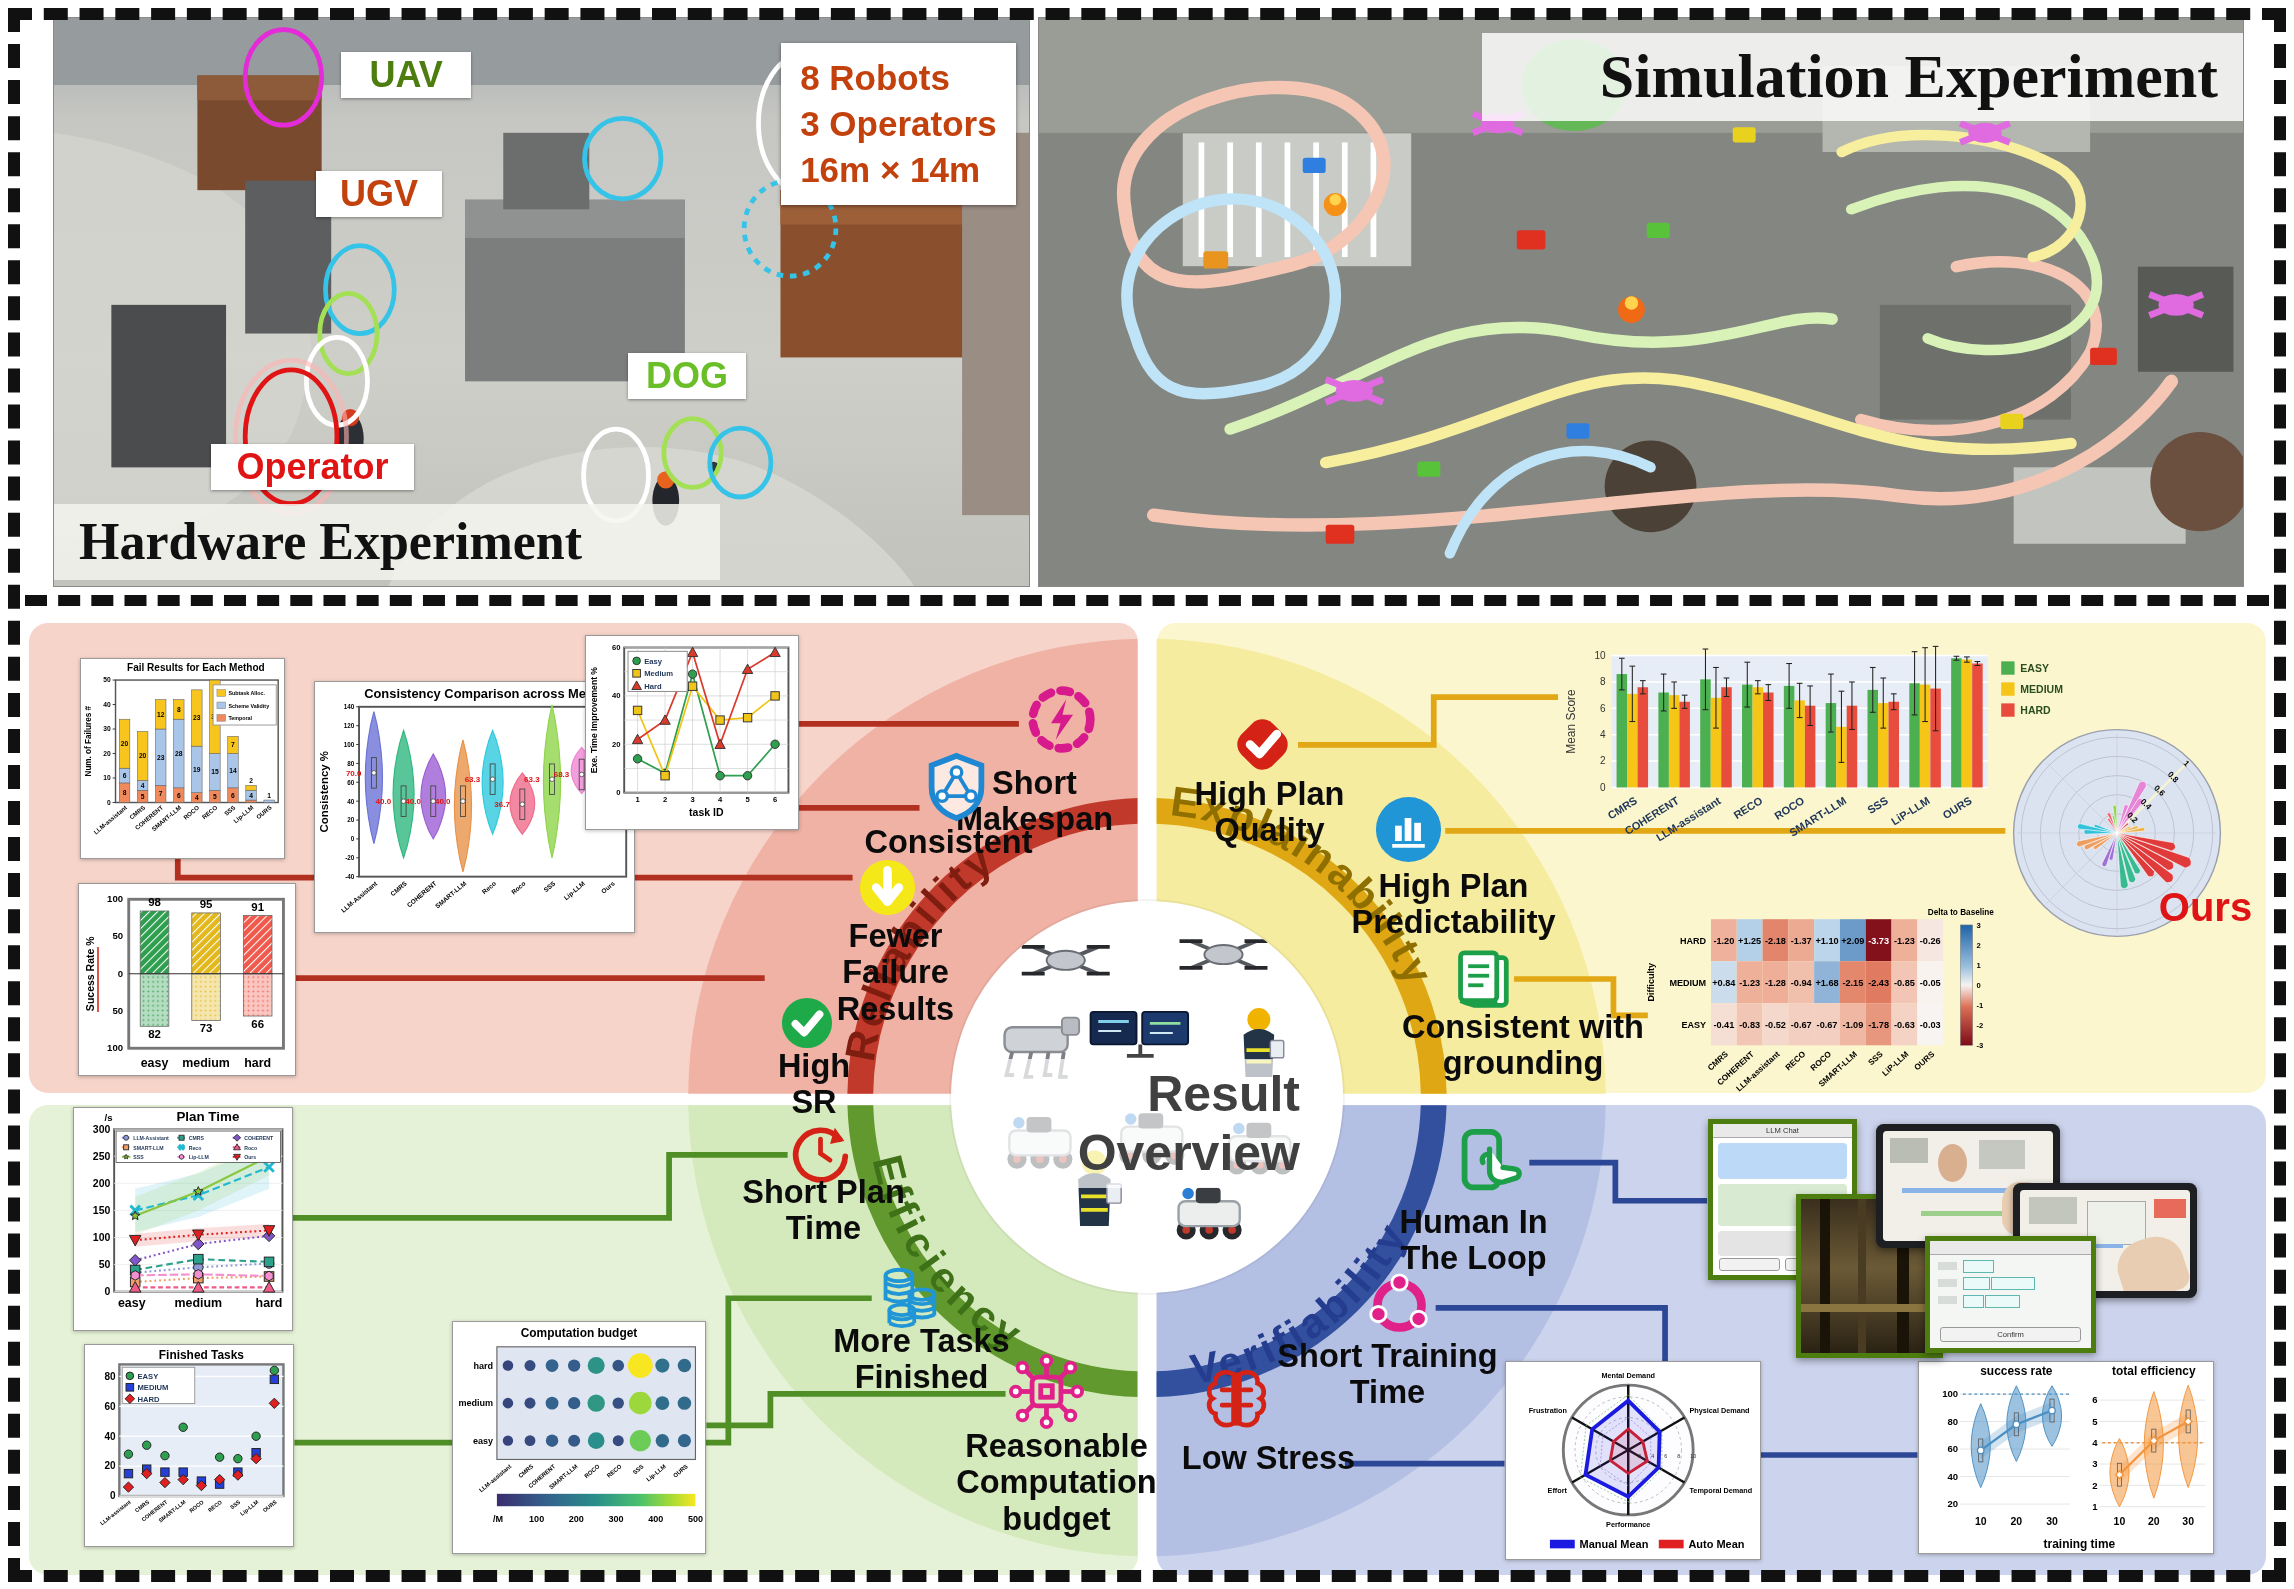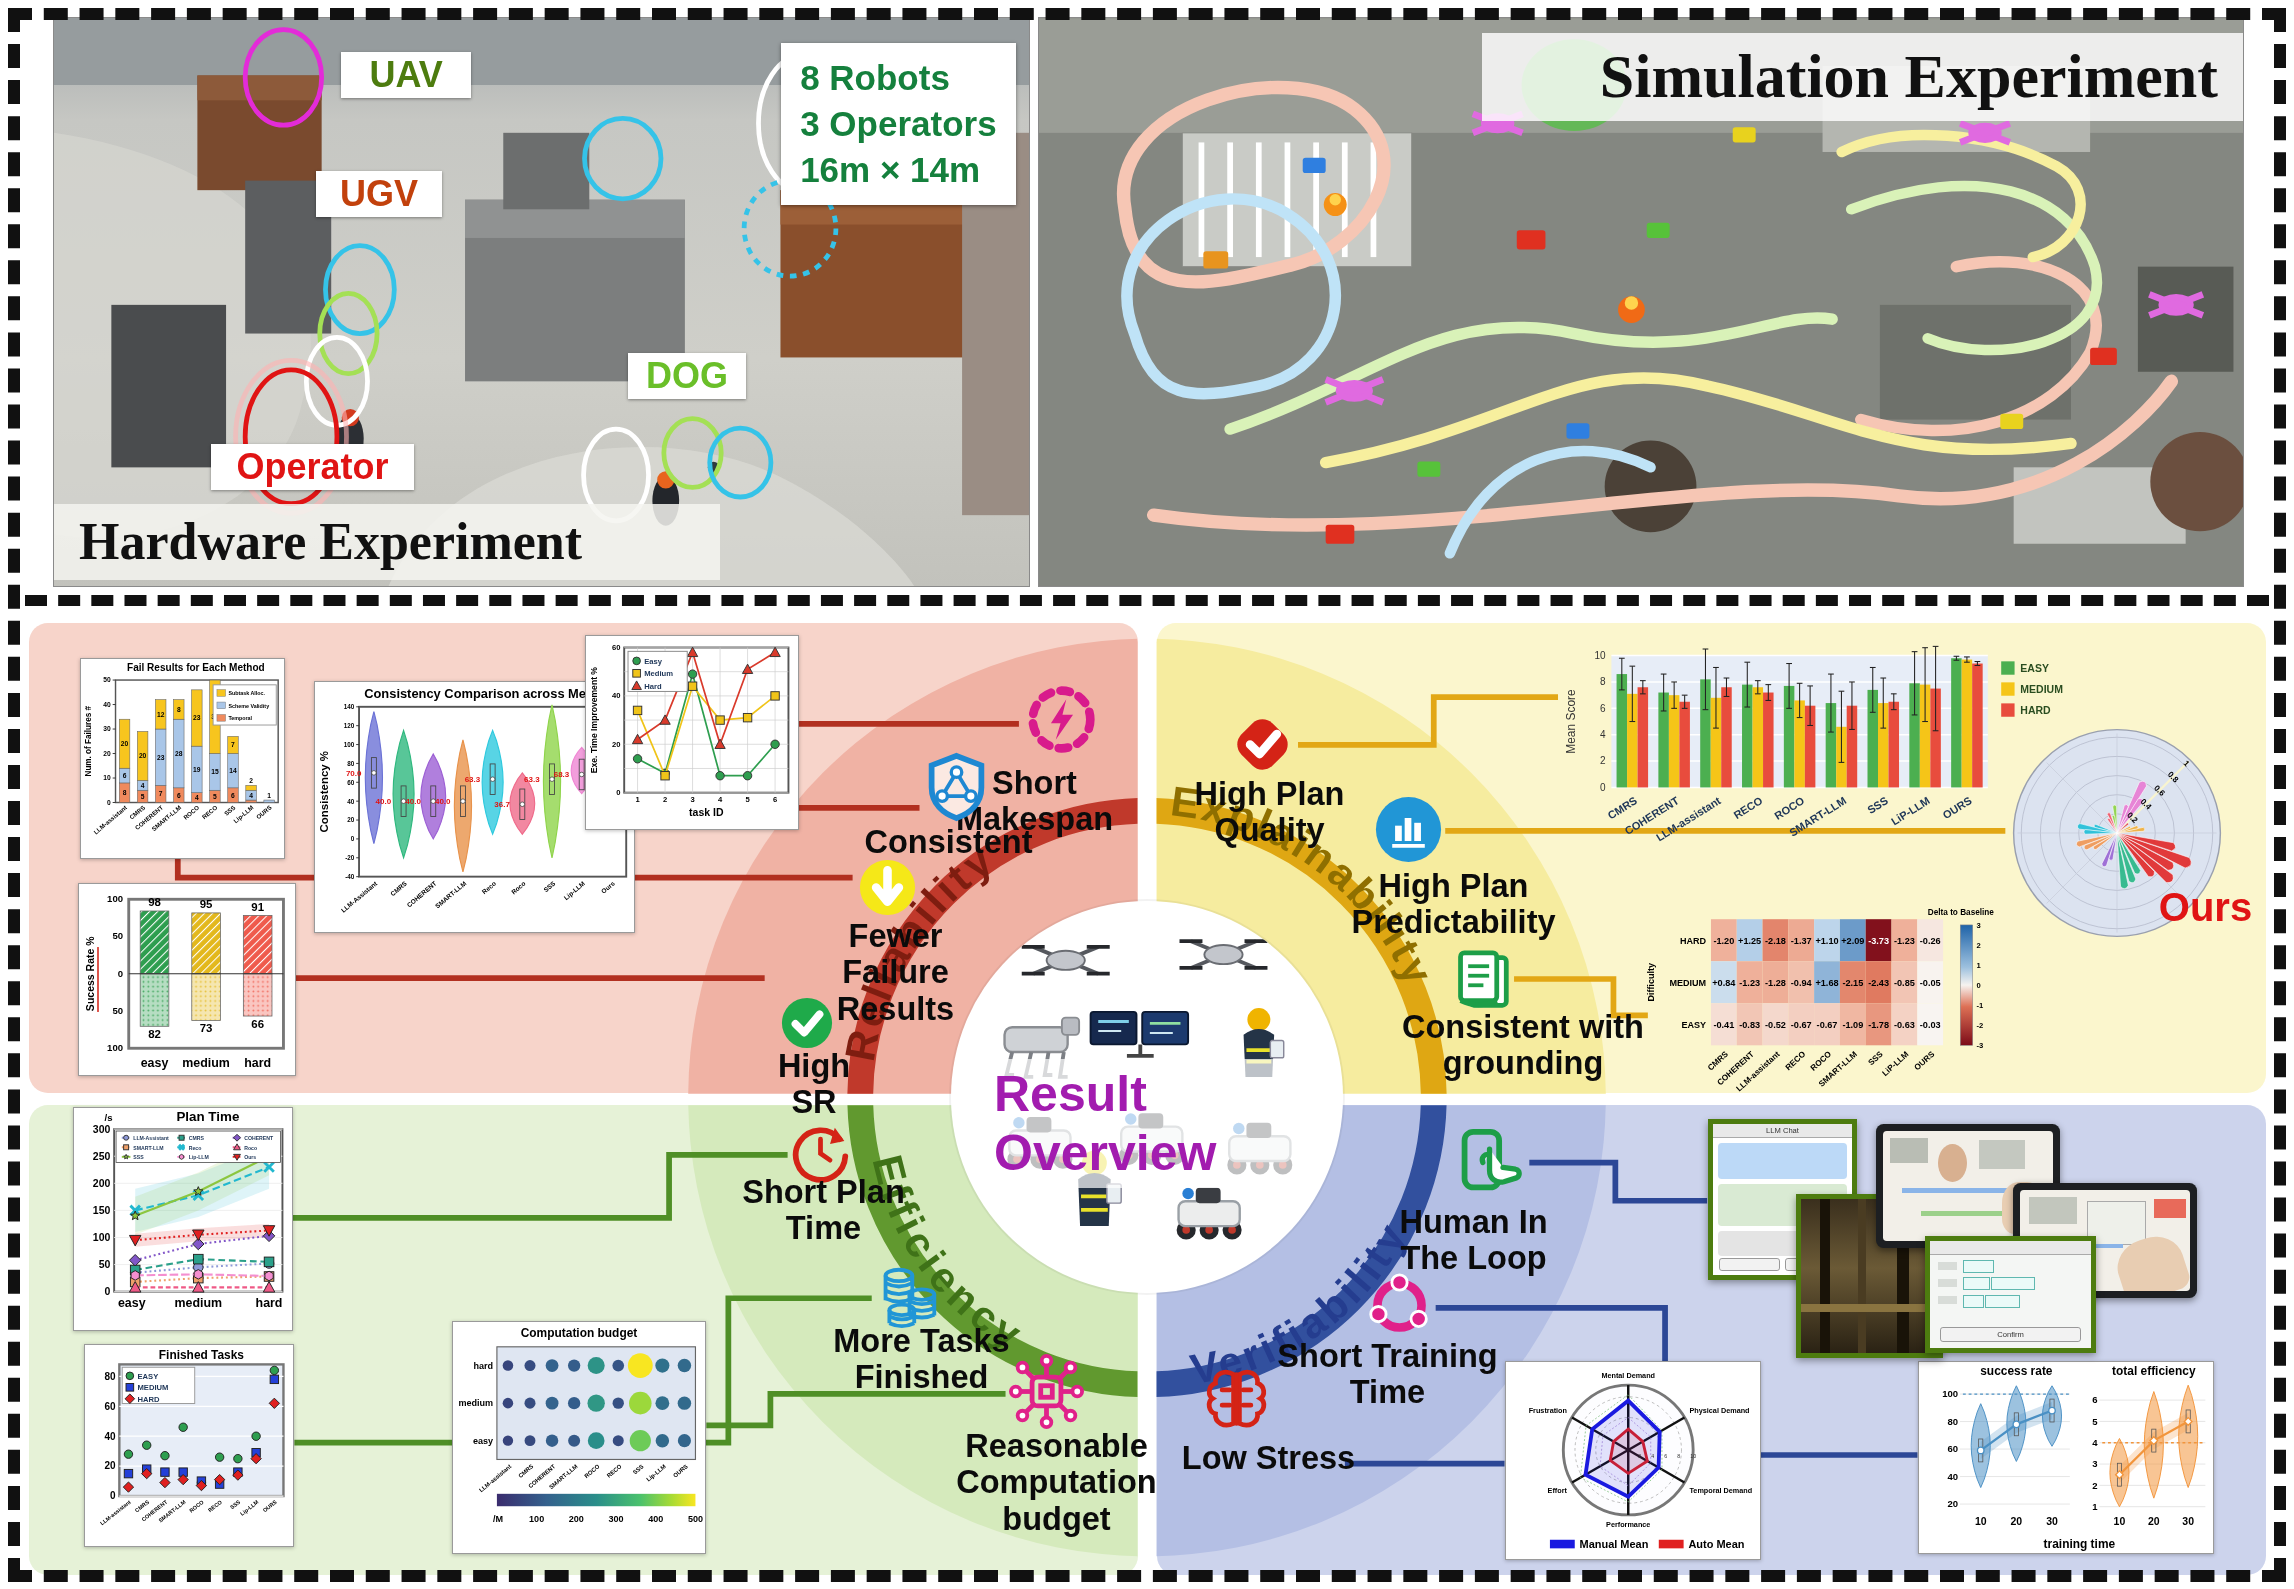--- a/index.html
+++ b/index.html
@@ -6,21 +6,21 @@
   body{width:2294px;height:1590px;position:relative;background:#fff;overflow:hidden;
        font-family:"Liberation Sans",sans-serif;}
   .frame{position:absolute;inset:7.6px;border:12.4px dashed #111;pointer-events:none;z-index:40;}
   .divider{position:absolute;left:25px;right:25px;top:595px;border-top:11.5px dashed #111;z-index:40;}
   
   .photo{position:absolute;top:17px;height:568px;border:1.9px solid #8a8a8a;overflow:hidden;}
   #photoL{left:53px;width:975px;background:linear-gradient(180deg,#a7abac 0%,#c6c7c3 18%,#cfcfc9 60%,#c2c2bc 100%);}
   #photoR{left:1038px;width:1204px;background:linear-gradient(180deg,#7e817c 0%,#8e918a 40%,#83867f 100%);}
   .ann-box{position:absolute;background:#fff;font-weight:bold;text-align:center;
            box-shadow:0 1px 2.9px rgba(0,0,0,.4);padding:1.9px 9.6px;}
-  .info-box{position:absolute;background:#fff;color:#15803d;font-weight:bold;font-size:35px;
+  .info-box{position:absolute;background:#fff;color:#c2410c;font-weight:bold;font-size:35px;
             line-height:1.32;padding:11.5px 19px;box-shadow:0 1px 3.8px rgba(0,0,0,.45);}
   .banner{position:absolute;font-family:"Liberation Serif",serif;font-weight:bold;color:#111;}
   #bannerL{left:0;bottom:5.7px;width:631px;font-size:52px;background:rgba(244,244,240,.85);padding:7.6px 9.6px 9.6px 25px;}
   #bannerR{right:0;top:15.3px;width:726px;font-size:62px;background:rgba(255,255,255,.82);padding:7.6px 25px 9.6px 9.6px;text-align:right;}
   
   .quad{position:absolute;border-radius:19px;z-index:1;}
   #quadR{left:29px;top:623px;width:1109px;height:470px;background:#f7d4ca;}
   #quadY{left:1157px;top:623px;width:1109px;height:470px;background:#fbf6cd;}
   #quadG{left:29px;top:1105px;width:1109px;height:470px;background:#e6f2d7;}
   #quadB{left:1157px;top:1105px;width:1109px;height:470px;background:#ccd3ec;}
@@ -28,22 +28,22 @@
   #connectors{position:absolute;left:0;top:0;z-index:3;pointer-events:none;}
   .chart{position:absolute;z-index:5;background:#fff;border:1px solid #9a9a9a;
          box-shadow:0 1px 3.8px rgba(0,0,0,.25);}
   .chart svg{display:block;}
   svg text{font-family:"Liberation Sans",sans-serif;}
   .qlabel{position:absolute;z-index:6;font-weight:bold;color:#0b0b0b;text-align:center;line-height:1.12;}
   .qicon{position:absolute;z-index:6;}
   .qicon svg{display:block;width:100%;height:100%;}
   #centerCircle{position:absolute;left:951px;top:901px;width:392px;height:392px;border-radius:50%;
                 background:#fff;z-index:4;overflow:hidden;box-shadow:0 0 0 1.9px rgba(0,0,0,.05);}
-  #centerTitle{position:absolute;left:994px;top:1059px;width:306px;z-index:6;text-align:left;
-               font-weight:bold;font-size:50px;line-height:1.18;color:#a21caf;
+  #centerTitle{position:absolute;left:994px;top:1059px;width:306px;z-index:6;text-align:right;
+               font-weight:bold;font-size:50px;line-height:1.18;color:#404040;
                background:rgba(255,255,255,.70);border-radius:7.6px;padding:5.7px 0;}
   #oursLabel{position:absolute;left:2134px;top:885px;width:143px;z-index:6;color:#e01414;
              font-weight:bold;font-size:40px;text-align:center;}
   
   .win{position:absolute;background:#fff;border:5px solid #4d7c0f;box-shadow:0 2.9px 7.6px rgba(0,0,0,.4);}
   .tbar{height:13.4px;background:#e9e9e9;border-bottom:1px solid #aaa;font-size:7.6px;color:#333;
         text-align:center;line-height:13.4px;overflow:hidden;}
   .bubble{border-radius:3.8px;margin:4.8px;}
   .btnrow{position:absolute;bottom:3.8px;left:5.7px;right:5.7px;display:flex;gap:5.7px;}
   .mbtn{flex:1;height:11.5px;background:#f2f2f2;border:1px solid #999;border-radius:2.9px;

